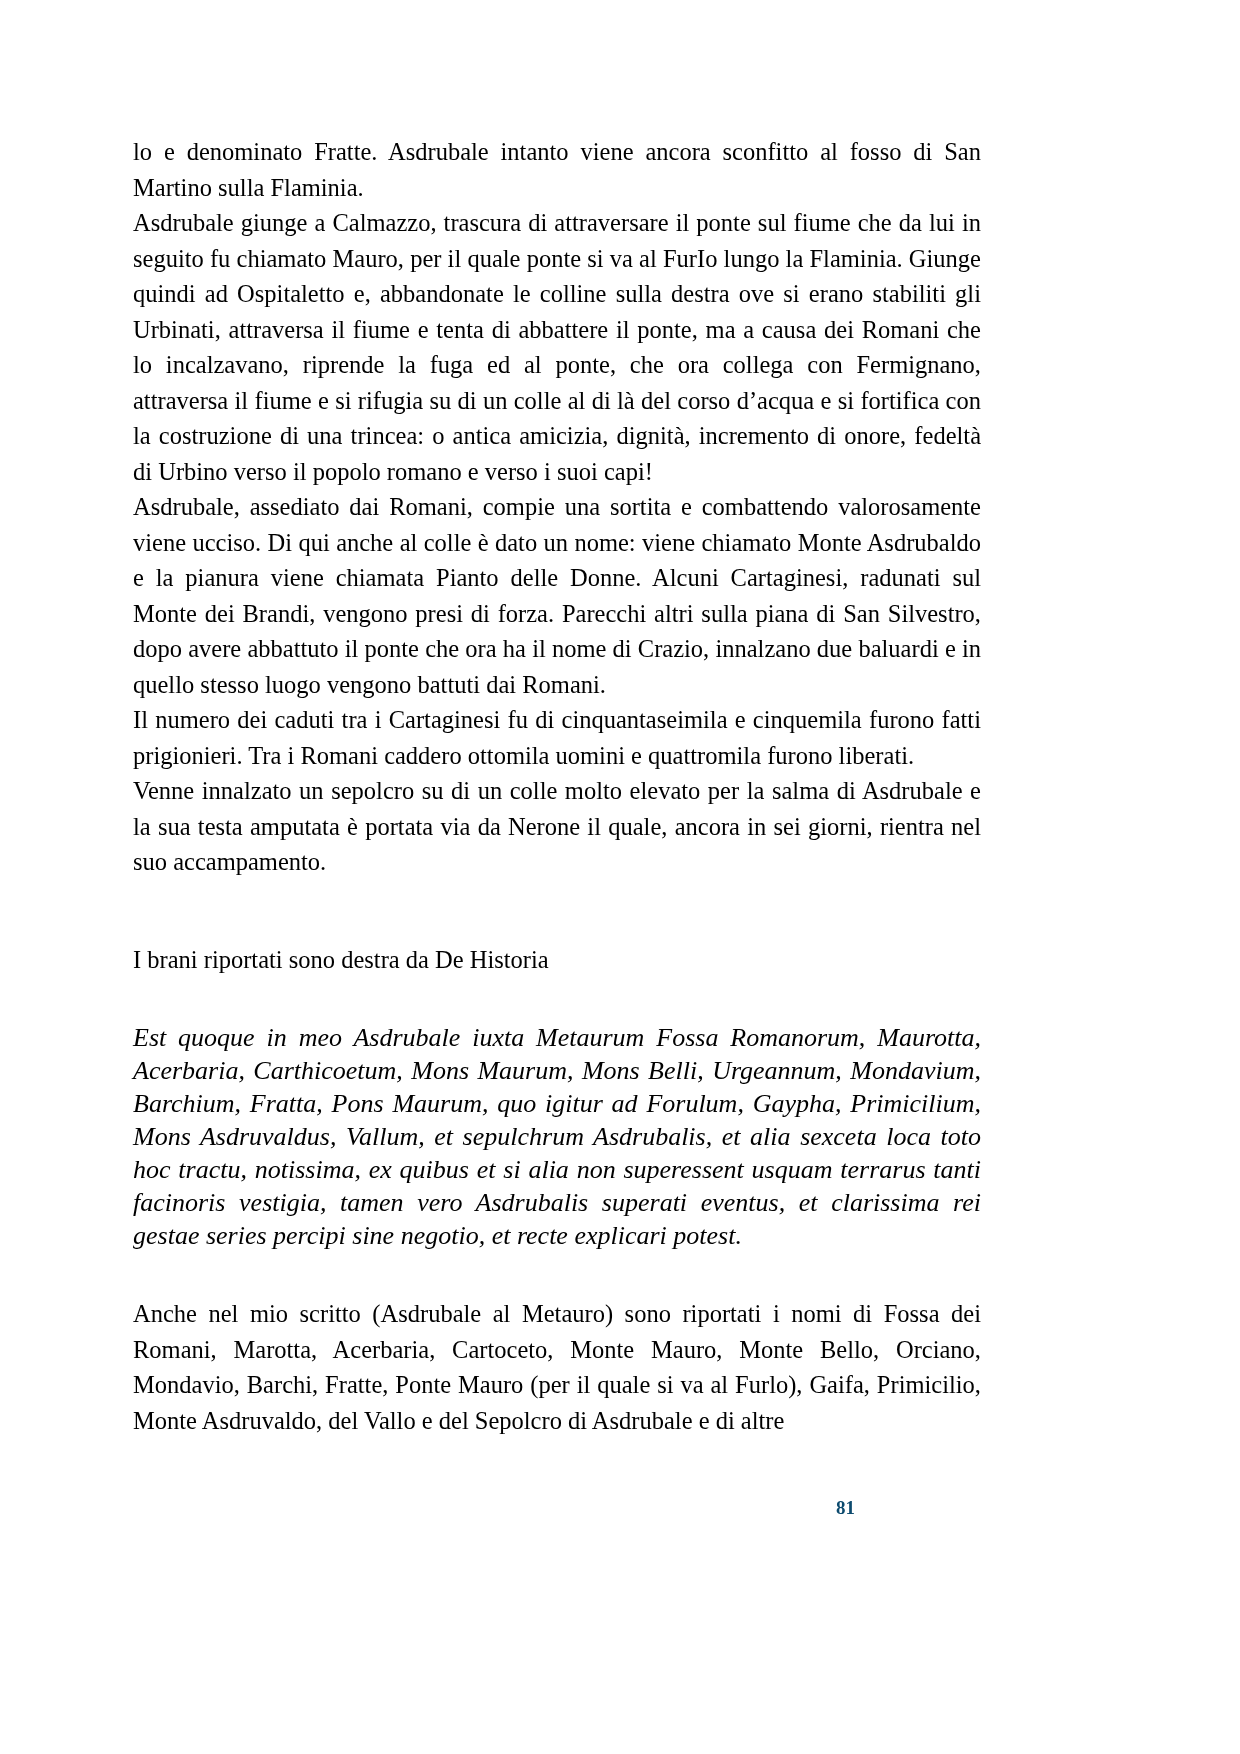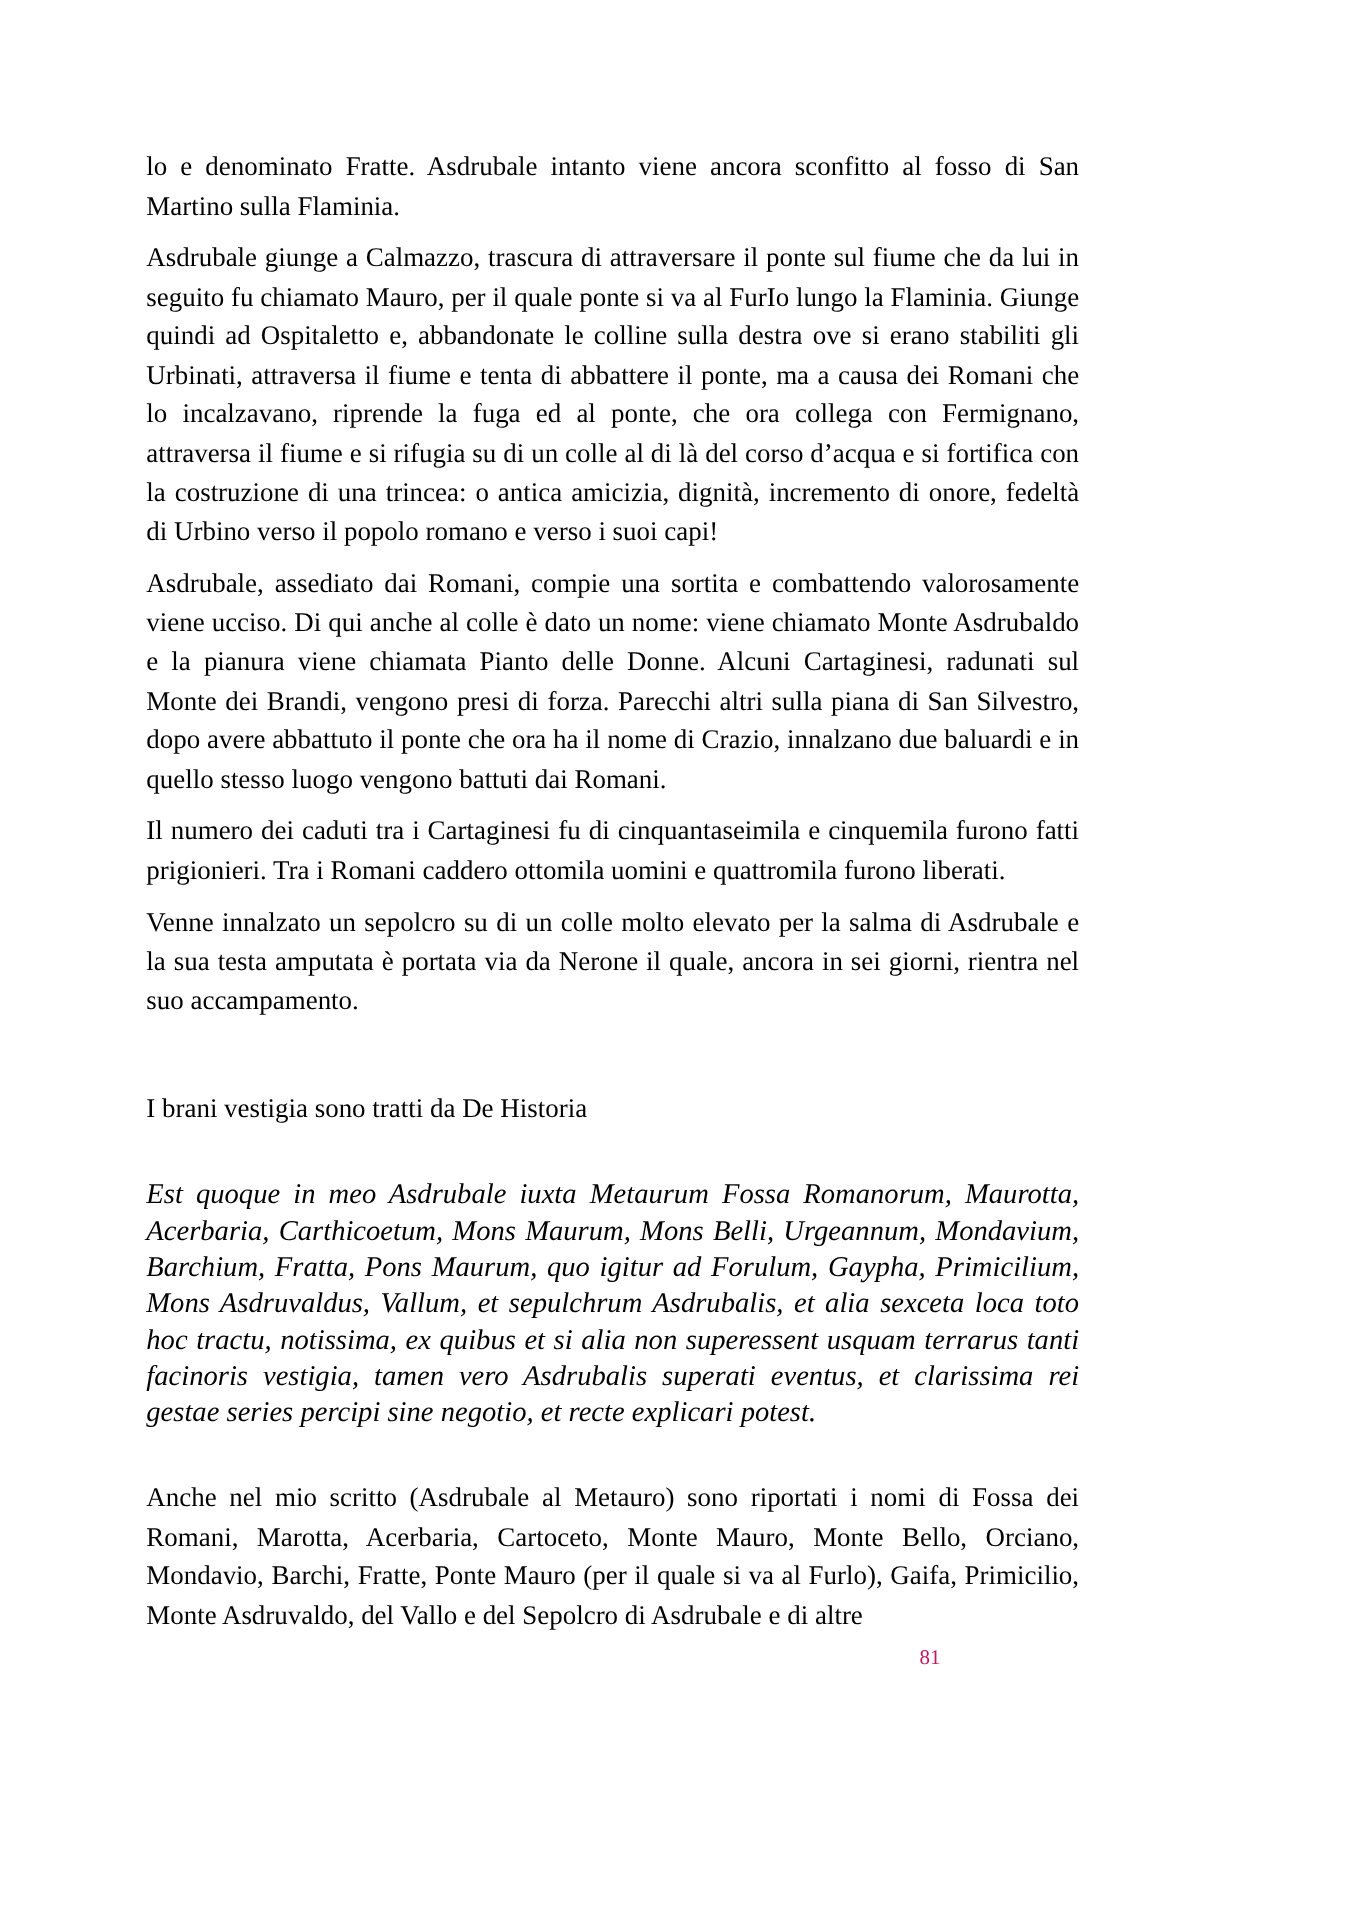--- a/index.html
+++ b/index.html
@@ -31,21 +31,21 @@
   }
   .para {
     font-size: 24.5px;
     line-height: 35.5px;
     text-align: justify;
     text-justify: inter-word;
     margin: 0;
     hyphens: manual;
   }
   .para + .para {
-    margin-top: 12px;
+    margin-top: 0px;
   }
   .block-gap-large {
     height: 62px;
   }
   .block-gap-med {
     height: 44px;
   }
   .source-line {
     font-size: 24.5px;
     line-height: 35.5px;
@@ -67,39 +67,40 @@
     width: 1240px;
     height: 194px;
   }
   .page-number {
     position: absolute;
     left: 836px;
     top: 1497px;
     font-size: 19px;
     line-height: 22px;
     font-family: "Liberation Serif", serif;
-    color: #be185d;
+    color: #0c4a6e;
+    font-weight: bold;
   }
 </style>
 </head>
 <body>
 
 <div class="page">
 
   <div class="content">
 
     <p class="para">lo e denominato Fratte. Asdrubale intanto viene ancora sconfitto al fosso di San Martino sulla Flaminia.</p>
     <p class="para">Asdrubale giunge a Calmazzo, trascura di attraversare il ponte sul fiume che da lui in seguito fu chiamato Mauro, per il quale ponte si va al FurIo lungo la Flaminia. Giunge quindi ad Ospitaletto e, abbandonate le colline sulla destra ove si erano stabiliti gli Urbinati, attraversa il fiume e tenta di abbattere il ponte, ma a causa dei Romani che lo incalzavano, riprende la fuga ed al ponte, che ora collega con Fermignano, attraversa il fiume e si rifugia su di un colle al di là del corso d’acqua e si fortifica con la costruzione di una trincea: o antica amicizia, dignità, incremento di onore, fedeltà di Urbino verso il popolo romano e verso i suoi capi!</p>
     <p class="para">Asdrubale, assediato dai Romani, compie una sortita e combattendo valorosamente viene ucciso. Di qui anche al colle è dato un nome: viene chiamato Monte Asdrubaldo e la pianura viene chiamata Pianto delle Donne. Alcuni Cartaginesi, radunati sul Monte dei Brandi, vengono presi di forza. Parecchi altri sulla piana di San Silvestro, dopo avere abbattuto il ponte che ora ha il nome di Crazio, innalzano due baluardi e in quello stesso luogo vengono battuti dai Romani.</p>
     <p class="para">Il numero dei caduti tra i Cartaginesi fu di cinquantaseimila e cinquemila furono fatti prigionieri. Tra i Romani caddero ottomila uomini e quattromila furono liberati.</p>
     <p class="para">Venne innalzato un sepolcro su di un colle molto elevato per la salma di Asdrubale e la sua testa amputata è portata via da Nerone il quale, ancora in sei giorni, rientra nel suo accampamento.</p>
 
     <div class="block-gap-large"></div>
 
-    <p class="source-line">I brani vestigia sono tratti da De Historia</p>
+    <p class="source-line">I brani riportati sono destra da De Historia</p>
 
     <div class="block-gap-med"></div>
 
     <p class="latin">Est quoque in meo Asdrubale iuxta Metaurum Fossa Romanorum, Maurotta, Acerbaria, Carthicoetum, Mons Maurum, Mons Belli, Urgeannum, Mondavium, Barchium, Fratta, Pons Maurum, quo igitur ad Forulum, Gaypha, Primicilium, Mons Asdruvaldus, Vallum, et sepulchrum Asdrubalis, et alia sexceta loca toto hoc tractu, notissima, ex quibus et si alia non superessent usquam terrarus tanti facinoris vestigia, tamen vero Asdrubalis superati eventus, et clarissima rei gestae series percipi sine negotio, et recte explicari potest.</p>
 
     <div class="block-gap-med"></div>
 
     <p class="para">Anche nel mio scritto (Asdrubale al Metauro) sono riportati i nomi di Fossa dei Romani, Marotta, Acerbaria, Cartoceto, Monte Mauro, Monte Bello, Orciano, Mondavio, Barchi, Fratte, Ponte Mauro (per il quale si va al Furlo), Gaifa, Primicilio, Monte Asdruvaldo, del Vallo e del Sepolcro di Asdrubale e di altre</p>
 
   </div>

